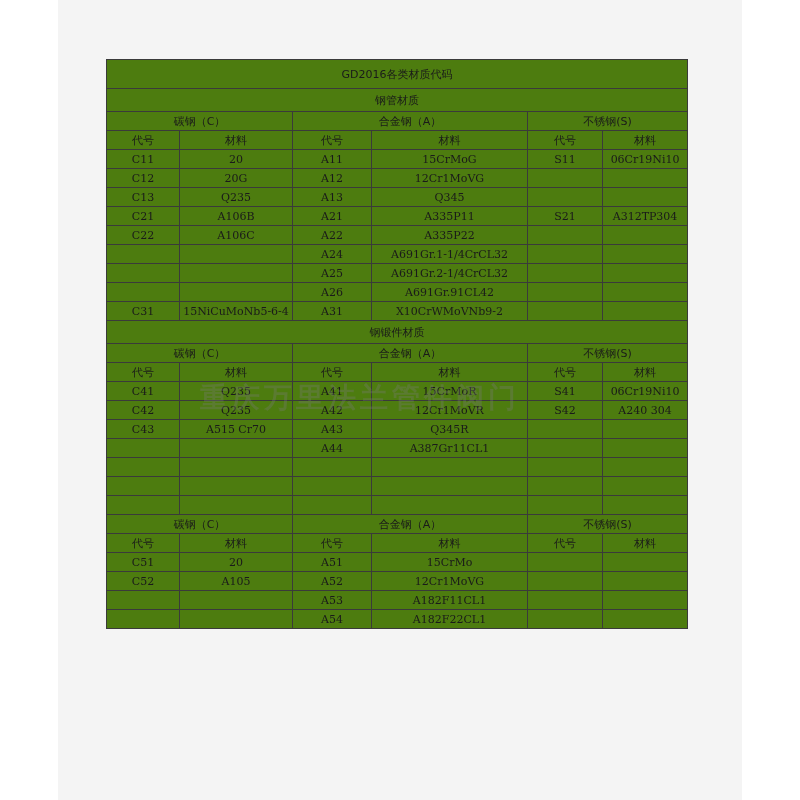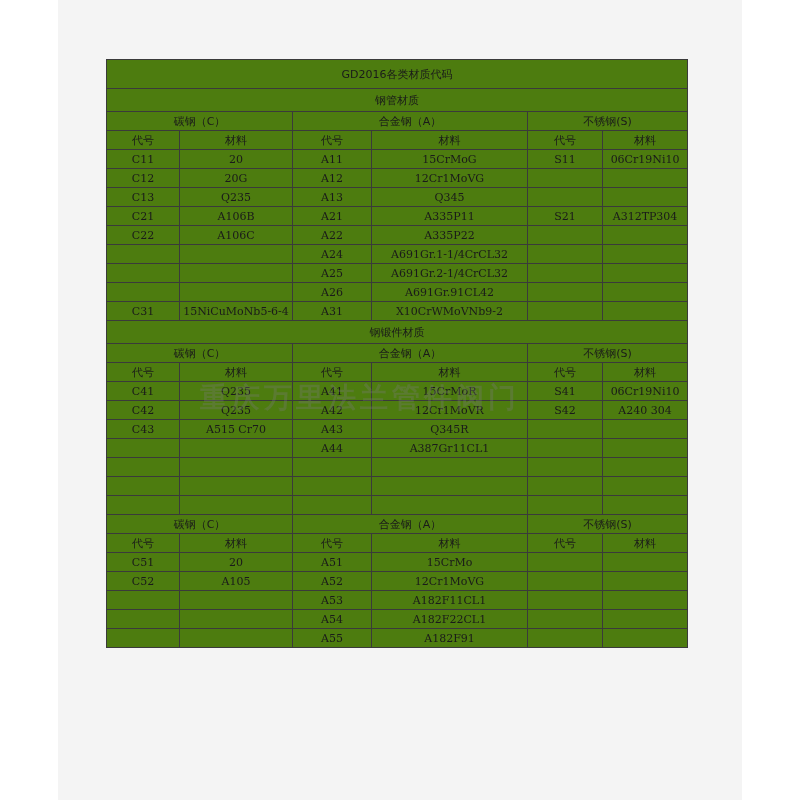--- a/index.html
+++ b/index.html
@@ -284,24 +284,16 @@
 
   <tr class="data-row">
     <td></td>
     <td></td>
     <td>A54</td>
     <td>A182F22CL1</td>
     <td></td>
     <td></td>
   </tr>
 
-  <tr class="data-row">
-    <td></td>
-    <td></td>
-    <td>A55</td>
-    <td>A182F91</td>
-    <td></td>
-    <td></td>
-  </tr>
 </tbody>
 </table>
 
 <div class="watermark">重庆万里法兰管件阀门</div>
 
 </body></html>

